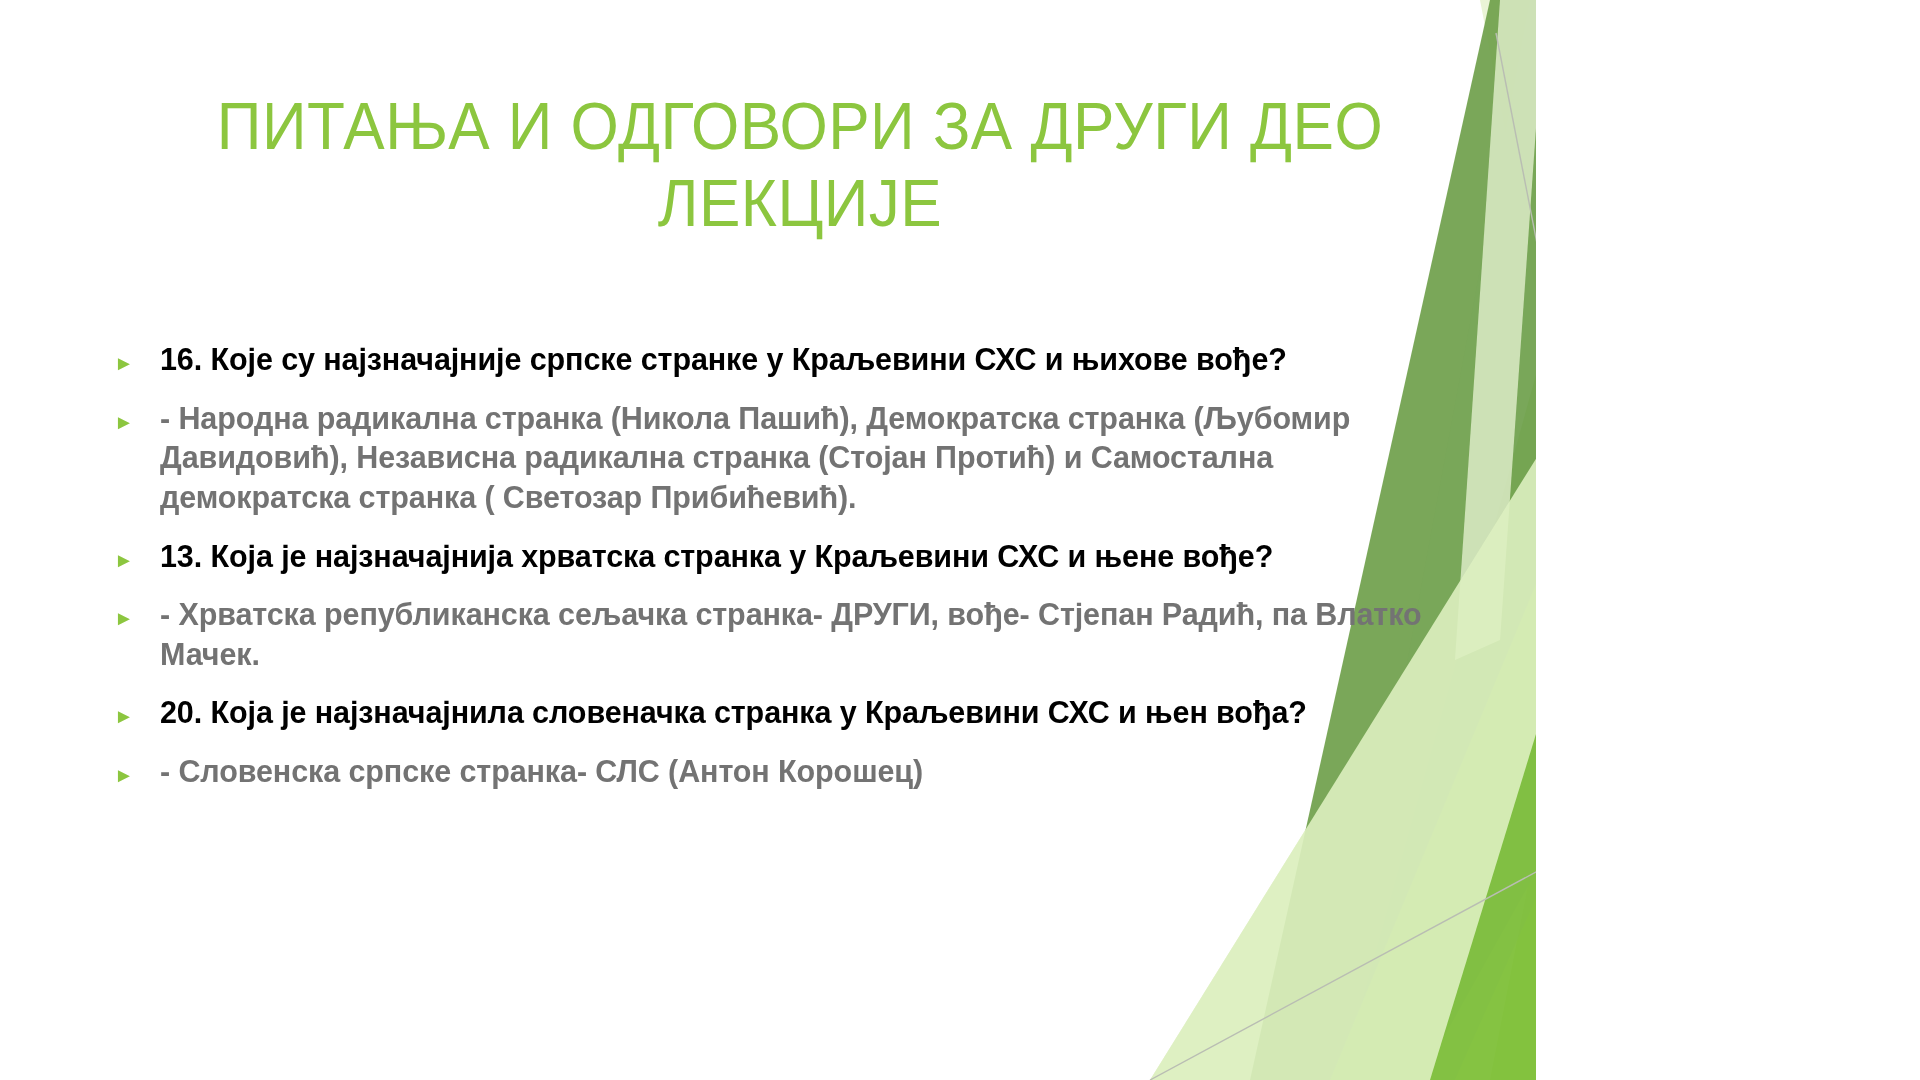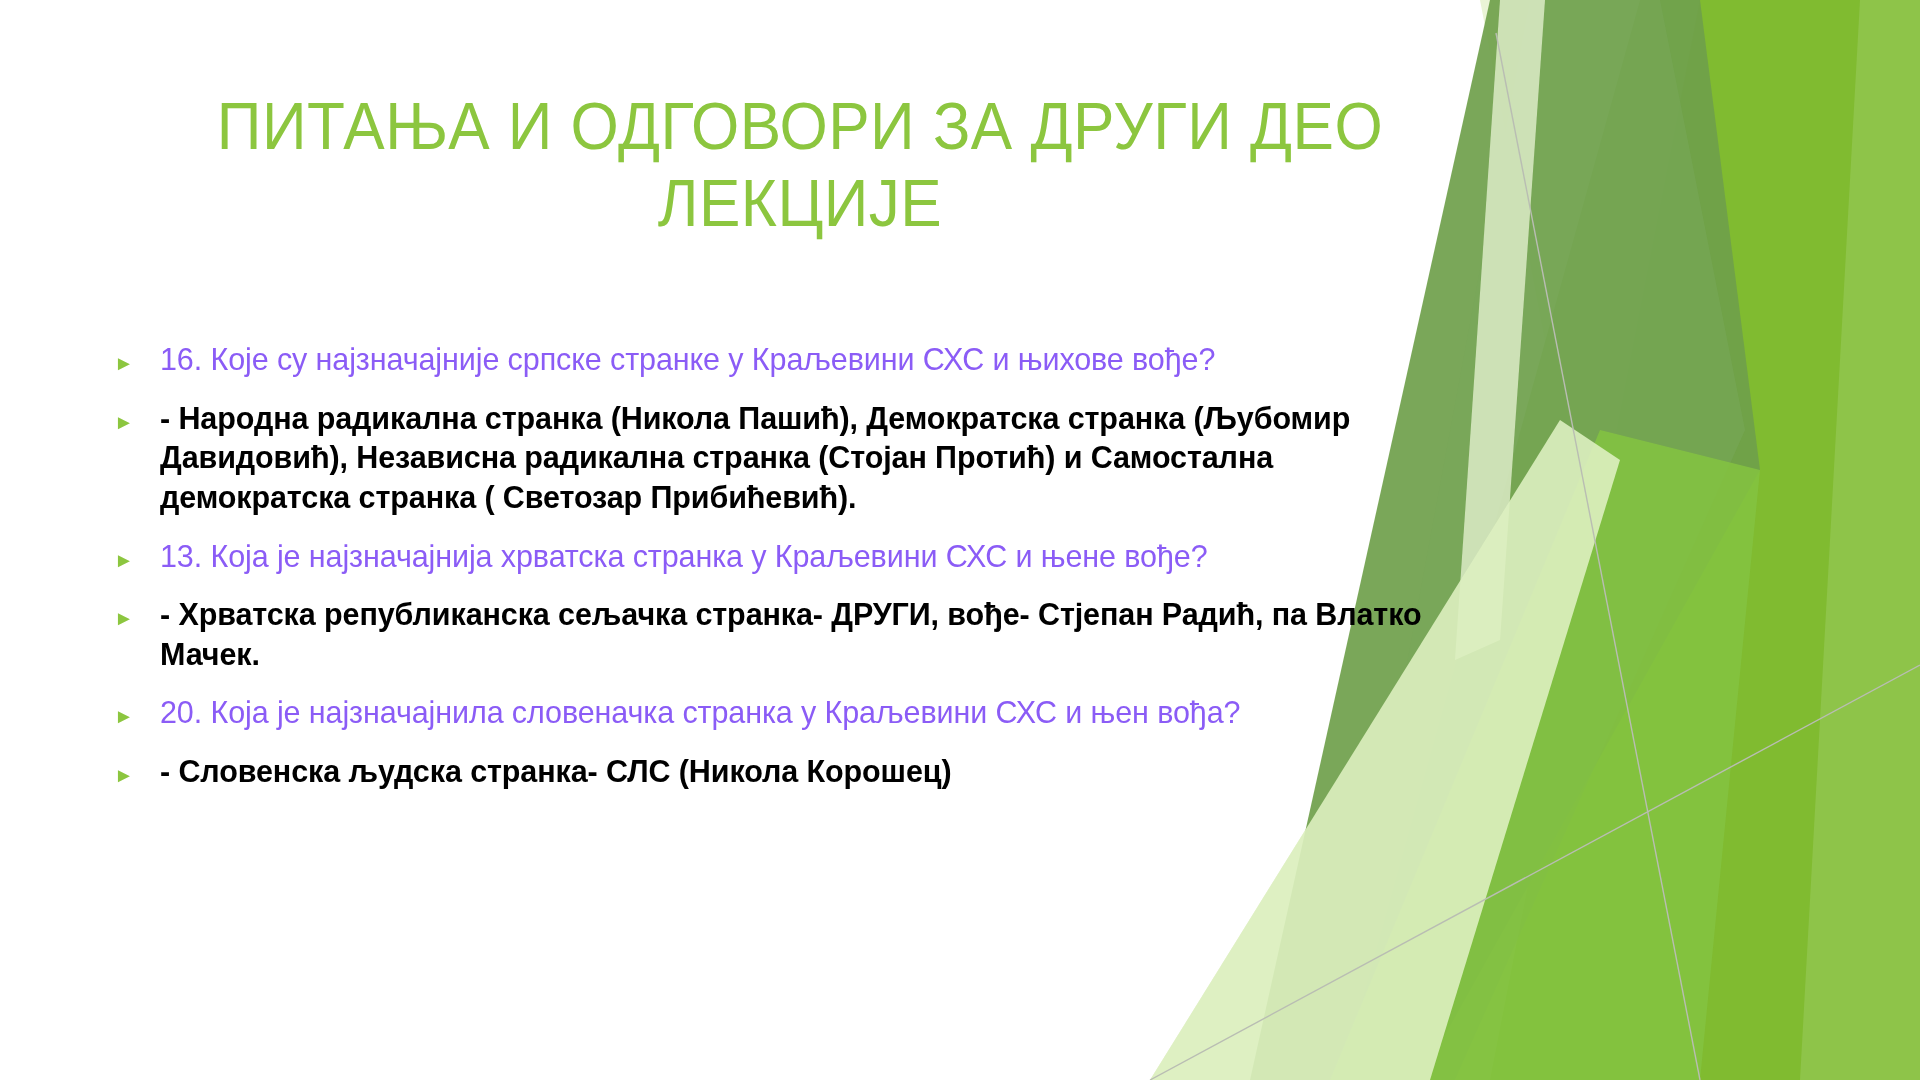--- a/index.html
+++ b/index.html
@@ -3,21 +3,21 @@
 <meta charset="utf-8">
 <style>
   html, body {
     margin: 0;
     padding: 0;
     background: #ffffff;
   }
 
   #slide {
     position: relative;
-    width: 1920px;
+    width: 1536px;
     height: 1080px;
     background: #ffffff;
     overflow: hidden;
     font-family: "Liberation Sans", sans-serif;
   }
 
   
   #decor {
     position: absolute;
     inset: 0;
@@ -74,26 +74,26 @@
   .bullet-text {
     flex: 1 1 auto;
     color: #3D3D3D;
     font-size: 30.5px;
     line-height: 1.30;
     letter-spacing: -0.1px;
   }
 
   .bullet-text.answer {
     font-weight: bold;
-    color: #000000;
+    color: #737373;
   }
 
   .bullet-text.question {
-    font-weight: 400;
-    color: #8b5cf6;
+    font-weight: 700;
+    color: #000000;
   }
 </style>
 </head>
 <body>
 
 <div id="slide">
 
   <svg id="decor" viewBox="0 0 1920 1080" preserveAspectRatio="none">
 
     <polygon points="1480,0 1920,0 1920,1080 1150,1080 1560,420" fill="#EAF4D6"></polygon>
@@ -142,17 +142,17 @@
       <span class="bullet-text answer">- Хрватска републиканска сељачка странка- ДРУГИ, вође- Стјепан Радић, па Влатко Мачек.</span>
     </div>
 
     <div class="bullet-row">
       <span class="bullet-marker">►</span>
       <span class="bullet-text question">20. Која је најзначајнила словеначка странка у Краљевини СХС и њен вођа?</span>
     </div>
 
     <div class="bullet-row">
       <span class="bullet-marker">►</span>
-      <span class="bullet-text answer">- Словенска људска странка- СЛС (Никола Корошец)</span>
+      <span class="bullet-text answer">- Словенска српске странка- СЛС (Антон Корошец)</span>
     </div>
 
   </div>
 </div>
 
 </body></html>

